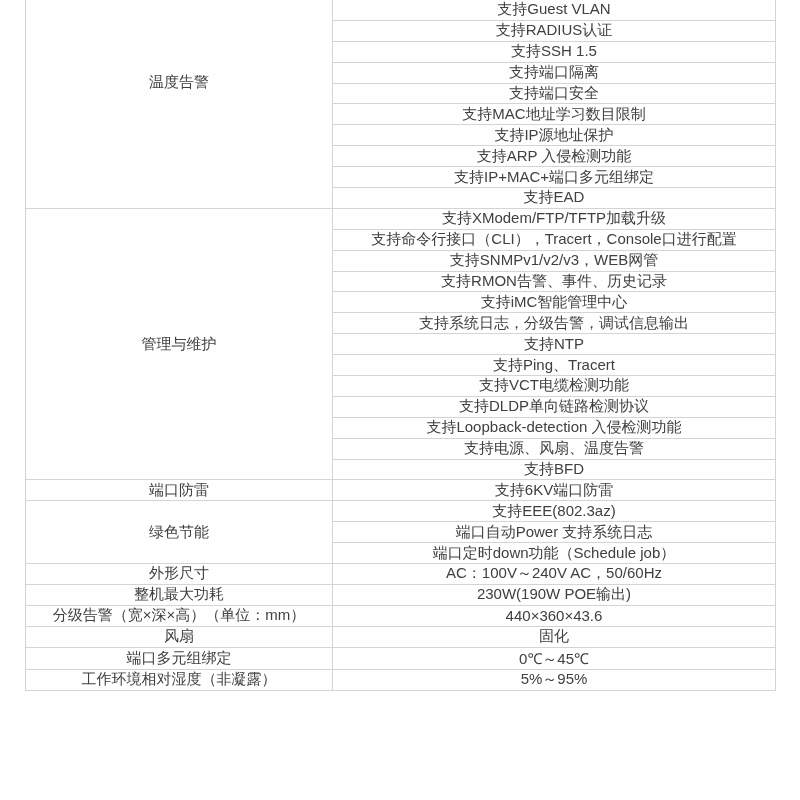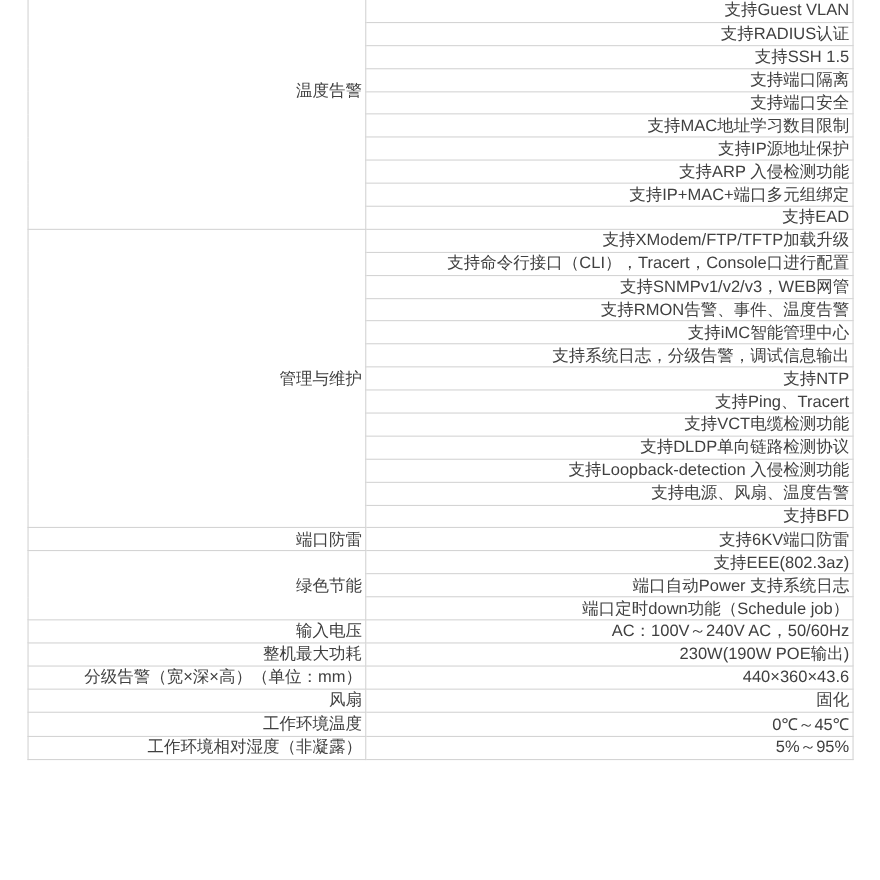--- a/index.html
+++ b/index.html
@@ -24,21 +24,21 @@
   }
   table.spec {
     border-collapse: collapse;
     table-layout: fixed;
     width: 750px;
     color: var(--text-color);
     font-size: 15px;
   }
   table.spec td {
     border: 1px solid var(--border-color);
-    text-align: right;
+    text-align: center;
     vertical-align: middle;
     height: 19.9px;
     padding: 0 3px;
     overflow: hidden;
     white-space: nowrap;
   }
   table.spec tr:first-child td {
     border-top: none; 
   }
   td.cat span { display: inline-block; }
@@ -90,21 +90,21 @@
           <td class="cat" rowspan="13"><span>管理与维护</span></td>
           <td class="val">支持XModem/FTP/TFTP加载升级</td>
         </tr>
         <tr>
           <td class="val">支持命令行接口（CLI），Tracert，Console口进行配置</td>
         </tr>
         <tr>
           <td class="val">支持SNMPv1/v2/v3，WEB网管</td>
         </tr>
         <tr>
-          <td class="val">支持RMON告警、事件、温度告警</td>
+          <td class="val">支持RMON告警、事件、历史记录</td>
         </tr>
         <tr>
           <td class="val">支持iMC智能管理中心</td>
         </tr>
         <tr>
           <td class="val">支持系统日志，分级告警，调试信息输出</td>
         </tr>
         <tr>
           <td class="val">支持NTP</td>
         </tr>
@@ -134,37 +134,37 @@
           <td class="cat" rowspan="3"><span>绿色节能</span></td>
           <td class="val">支持EEE(802.3az)</td>
         </tr>
         <tr>
           <td class="val">端口自动Power 支持系统日志</td>
         </tr>
         <tr>
           <td class="val">端口定时down功能（Schedule job）</td>
         </tr>
         <tr>
-          <td class="cat" rowspan="1"><span>输入电压</span></td>
+          <td class="cat" rowspan="1"><span>外形尺寸</span></td>
           <td class="val">AC：100V～240V AC，50/60Hz</td>
         </tr>
         <tr>
           <td class="cat" rowspan="1"><span>整机最大功耗</span></td>
           <td class="val">230W(190W POE输出)</td>
         </tr>
         <tr>
           <td class="cat" rowspan="1"><span>分级告警（宽×深×高）（单位：mm）</span></td>
           <td class="val">440×360×43.6</td>
         </tr>
         <tr>
           <td class="cat" rowspan="1"><span>风扇</span></td>
           <td class="val">固化</td>
         </tr>
         <tr>
-          <td class="cat" rowspan="1"><span>工作环境温度</span></td>
+          <td class="cat" rowspan="1"><span>端口多元组绑定</span></td>
           <td class="val">0℃～45℃</td>
         </tr>
         <tr>
           <td class="cat" rowspan="1"><span>工作环境相对湿度（非凝露）</span></td>
           <td class="val">5%～95%</td>
         </tr>
       </tbody>
   </table>
 </div>
 

